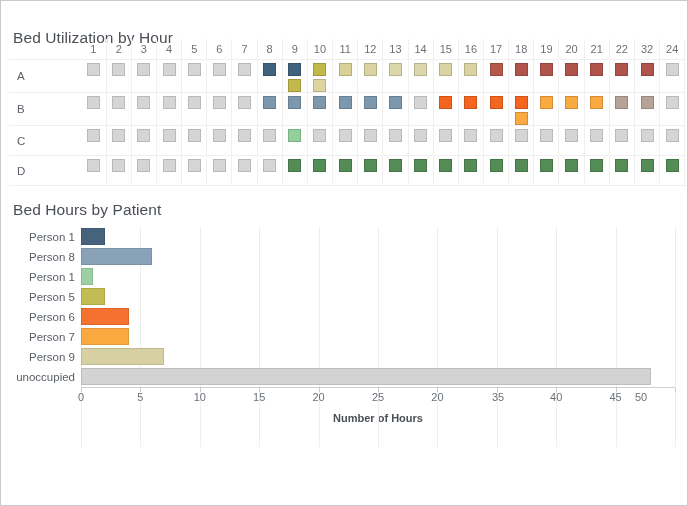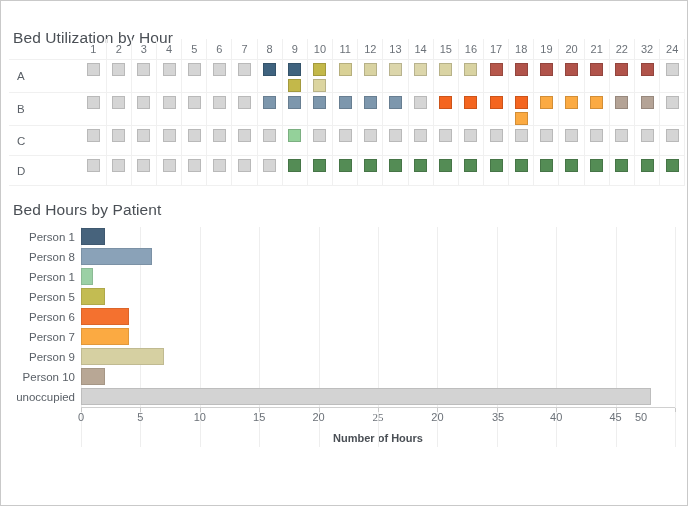--- a/index.html
+++ b/index.html
@@ -620,46 +620,40 @@
             <div class="bar" title="Person 7: 4" style="width: 47.52px; background: rgb(251, 170, 66);"></div>
           </div>
         </div>
         <div class="bar-row">
           <div class="bar-label">Person 9</div>
           <div class="bar-track">
             <div class="bar" title="Person 9: 7" style="width: 83.16px; background: rgb(214, 208, 162);"></div>
           </div>
         </div>
         <div class="bar-row">
-          <div class="bar-label">Person 10</div>
-          <div class="bar-track">
-            <div class="bar" title="Person 10: 2" style="width: 23.76px; background: rgb(184, 167, 149);"></div>
-          </div>
-        </div>
-        <div class="bar-row">
           <div class="bar-label">unoccupied</div>
           <div class="bar-track">
             <div class="bar" title="unoccupied: 48" style="width: 570.24px; background: rgb(211, 211, 211);"></div>
           </div>
         </div>
         <div id="axis-line" style="position: relative; margin-left: 72px;"></div>
       </div>
     <div id="axis-ticks">
         <div class="tick-mark" style="left: 0px;"></div>
         <div class="tick-label" style="left: 0px;">0</div>
         <div class="tick-mark" style="left: 59.4px;"></div>
         <div class="tick-label" style="left: 59.4px;">5</div>
         <div class="tick-mark" style="left: 118.8px;"></div>
         <div class="tick-label" style="left: 118.8px;">10</div>
         <div class="tick-mark" style="left: 178.2px;"></div>
         <div class="tick-label" style="left: 178.2px;">15</div>
         <div class="tick-mark" style="left: 237.6px;"></div>
         <div class="tick-label" style="left: 237.6px;">20</div>
         <div class="tick-mark" style="left: 297px;"></div>
-        <div class="tick-label" style="left: 297px; font-family: Liberation Serif, serif;">25</div>
+        <div class="tick-label" style="left: 297px;">25</div>
         <div class="tick-mark" style="left: 356.4px;"></div>
         <div class="tick-label" style="left: 356.4px;">20</div>
         <div class="tick-mark" style="left: 415.8px;"></div>
         <div class="tick-label" style="left: 417px;">35</div>
         <div class="tick-mark" style="left: 475.2px;"></div>
         <div class="tick-label" style="left: 475.2px;">40</div>
         <div class="tick-mark" style="left: 534.6px;"></div>
         <div class="tick-label" style="left: 534.6px;">45</div>
         <div class="tick-mark" style="left: 594px;"></div>
         <div class="tick-label" style="left: 560px;">50</div>

